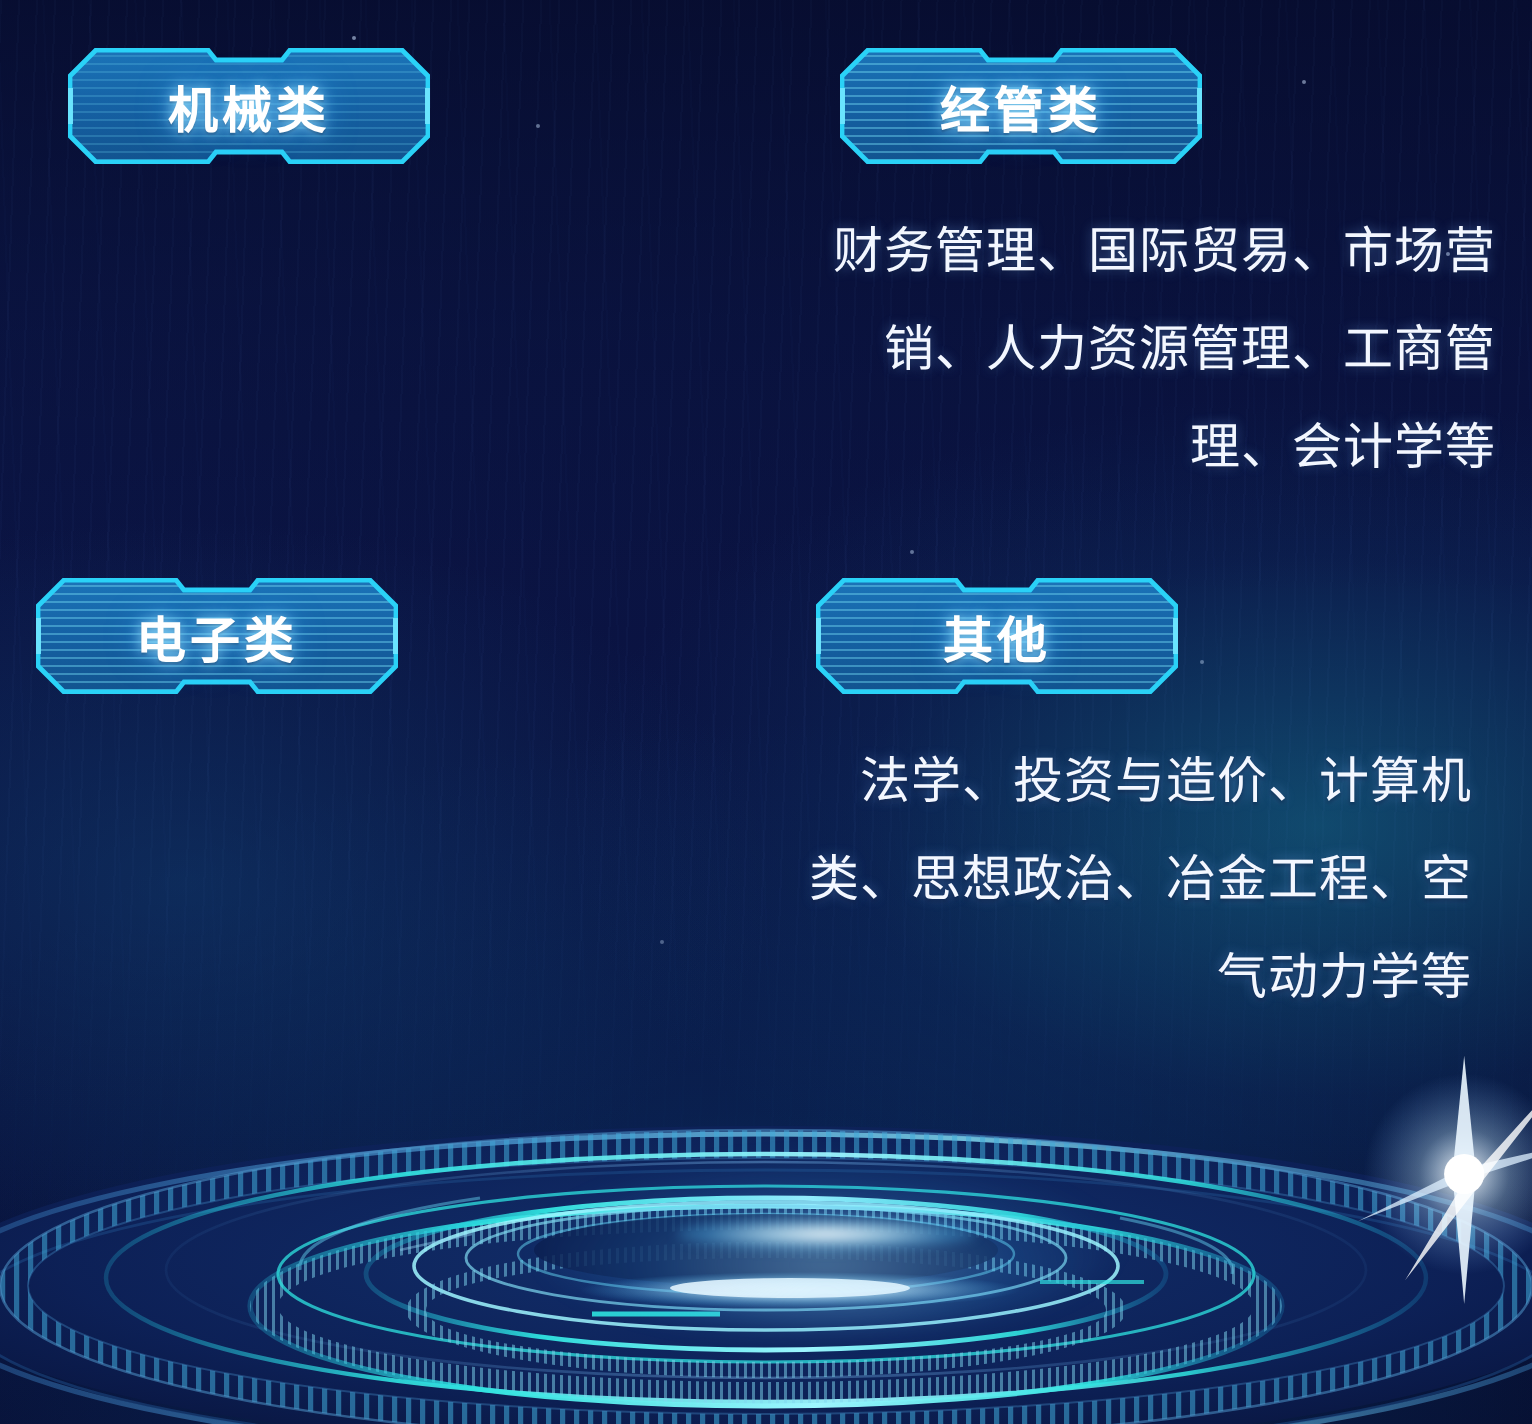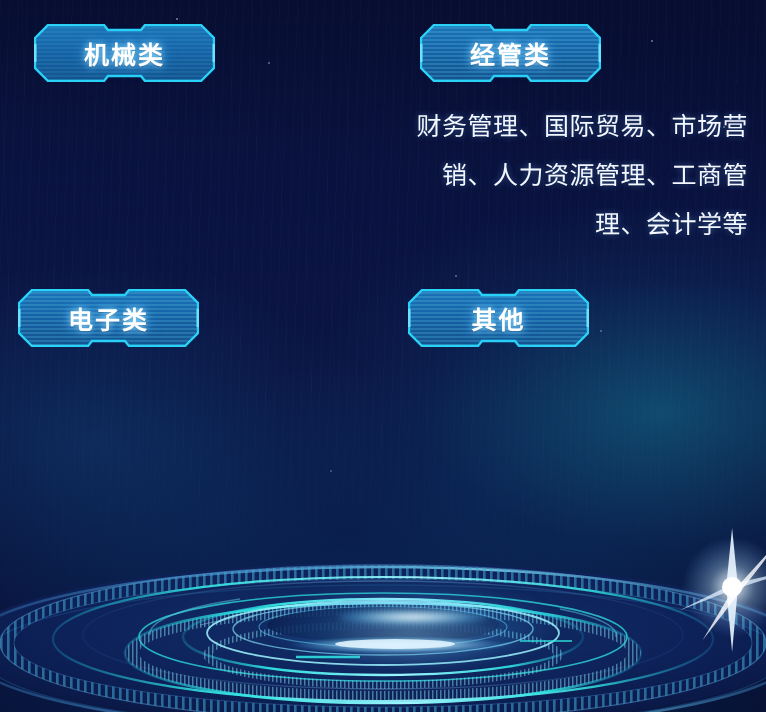--- a/index.html
+++ b/index.html
@@ -281,20 +281,21 @@
                 <line x1="0" y1="48" x2="181" y2="48"></line>
               <line x1="0" y1="52" x2="181" y2="52"></line>
                 <line x1="0" y1="56" x2="181" y2="56"></line>
             </g>
           </g>
           <path d="M1,14 L14,1 L70,1 L74,6 L107,6 L111,1 L167,1 L180,14 L180,44 L167,57 L111,57 L107,52 L74,52 L70,57 L14,57 L1,44 Z" fill="none" stroke="#2ad2f7" stroke-width="2.4" stroke-linejoin="miter"></path>
           <path d="M1,20 L1,38 M180,20 L180,38" stroke="#6ee6ff" stroke-width="3" opacity="0.95"></path>
         </svg>
         <div class="badge-label">其他</div>
       </div>
+      <div class="desc">法学、投资与造价、计算机类、思想政治、冶金工程、空气动力学等</div>
     </div>
 
   </div>
 
   <div class="podium">
     <svg viewBox="0 0 766 195">
       <defs>
         <radialGradient id="slabGrad" cx="50%" cy="40%" r="70%">
           <stop offset="0%" stop-color="#13306d"></stop>
           <stop offset="60%" stop-color="#0d2158"></stop>

